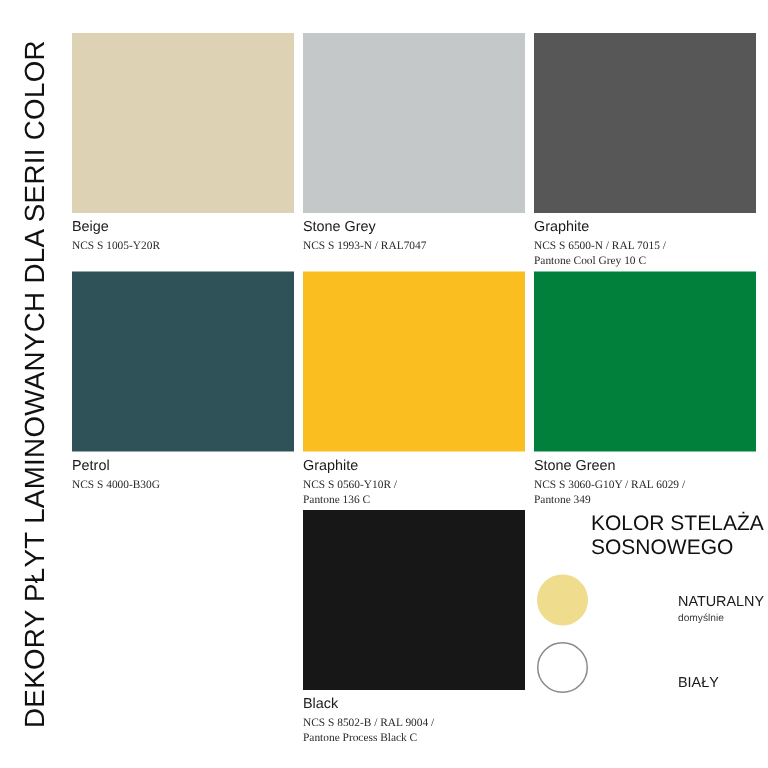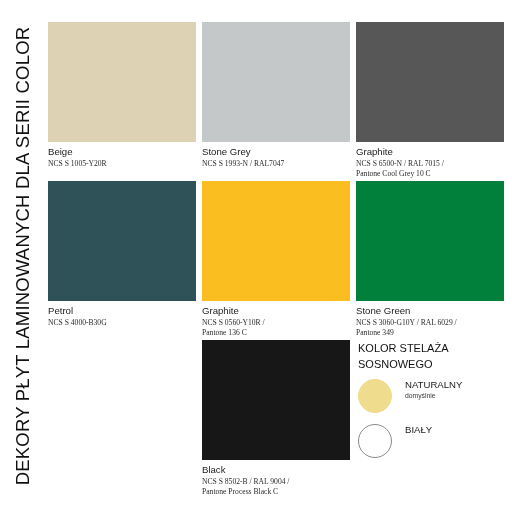--- a/index.html
+++ b/index.html
@@ -77,30 +77,32 @@
   }
 
   
   #frame-legend {
     position: absolute;
     left: 358px;
     top: 340px;
     width: 154px;
   }
   #frame-legend-title {
-    font-size: 11px;
+    font-size: 14px;
     line-height: 16px;
     color: #111111;
     white-space: pre-line;
+    margin-left: 36px;
   }
   .legend-row {
     display: flex;
-    align-items: flex-start;
+    align-items: flex-end;
     margin-top: 7px;
     height: 38px;
+    gap: 47px;
   }
   .legend-dot {
     width: 34px;
     height: 34px;
     border-radius: 50%;
     flex: 0 0 34px;
   }
   .legend-text {
     margin-left: 13px;
   }

